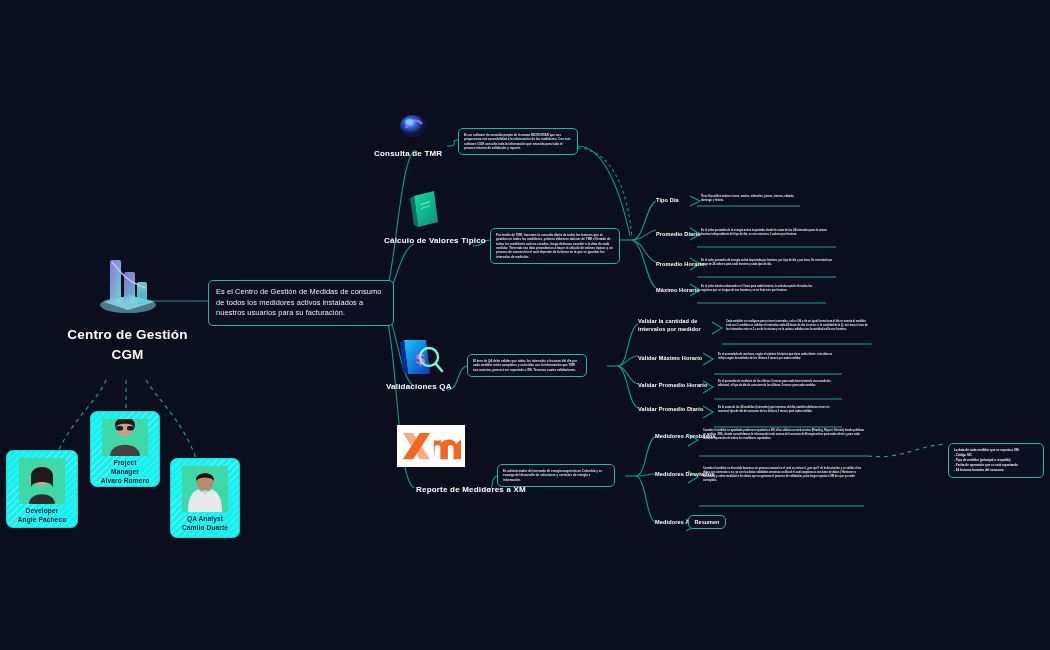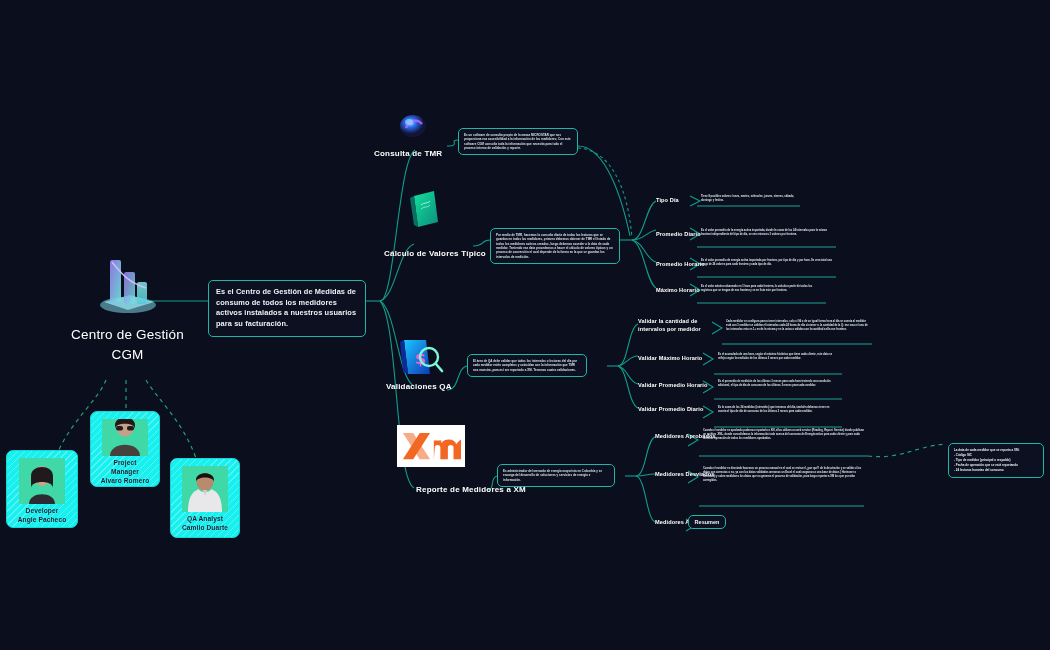--- a/index.html
+++ b/index.html
@@ -11,33 +11,33 @@
     position:relative;
     color:#ffffff;
   }
   #canvas{position:absolute;left:0;top:0;width:1050px;height:650px;}
   svg.links{position:absolute;left:0;top:0;width:1050px;height:650px;pointer-events:none;}
 
   
   .central-icon{position:absolute;left:92px;top:248px;width:72px;height:72px;}
   .central-title{
     position:absolute;left:40px;top:325px;width:175px;
-    text-align:center;font-size:13.5px;font-weight:normal;line-height:1.45;
+    text-align:center;font-size:13.5px;font-weight:bold;line-height:1.45;
     color:#ffffff;letter-spacing:.2px;
   }
 
   
   .note{
     position:absolute;border:1px solid #1fb6a6;border-radius:5px;
     background:#0d1020;box-sizing:border-box;
     color:#e9f3f5;
   }
   .note.main{
-    left:208px;top:280px;width:158px;padding:6px 7px;
-    font-size:7.4px;font-weight:bold;line-height:1.45;letter-spacing:.1px;
+    left:208px;top:280px;width:186px;padding:6px 7px;
+    font-size:7.4px;font-weight:normal;line-height:1.45;letter-spacing:.1px;
   }
   .note.tiny{
     font-size:2.9px;line-height:1.5;font-weight:bold;padding:4px 5px;
     letter-spacing:.05px;color:#dbe9ec;
   }
   .note.micro{
     font-size:2.6px;line-height:1.55;font-weight:bold;padding:3px 4px;
     color:#dbe9ec;border:none;background:transparent;
   }
   .note.summary{
@@ -268,21 +268,21 @@
           <stop offset="0%" stop-color="#14e09a"></stop>
             <stop offset="100%" stop-color="#0b8d7e"></stop>
         </linearGradient>
       </defs>
       <polygon points="6,8 26,3 30,34 10,39" fill="url(#bk)"></polygon>
       <polygon points="6,8 10,39 6,37 2,10" fill="#0a6f63"></polygon>
       <path d="M13 17 C16 14, 20 16, 22 13" stroke="#bdfff0" stroke-width="1" fill="none" opacity=".8"></path>
       <path d="M13 21 C16 18, 20 20, 22 17" stroke="#bdfff0" stroke-width="1" fill="none" opacity=".6"></path>
     </svg>
   </div>
-  <div class="branch-label" style="left:384px;top:249px;">Cálculo de Valores Típico</div>
+  <div class="branch-label" style="left:384px;top:236px;">Cálculo de Valores Típico</div>
   <div class="note tiny" style="left:490px;top:228px;width:130px;">Por medio de TMR, hacemos la consulta diaria de todas las lecturas que se guardan en todos los medidores, primero debemos obtener de TMR el listado de todos los medidores activos creados, luego debemos acceder a la data de cada medidor.
 Teniendo esa data procedemos a hacer el cálculo de valores típicos y un proceso de conversión el cual depende de la forma en la que se guardan los intervalos de medición.</div>
 
   <div class="sub-label" style="left:656px;top:197px;">Tipo Día</div>
   <div class="note micro" style="left:697px;top:192px;width:108px;">Tiene 8 posibles valores: lunes, martes, miércoles, jueves, viernes, sábado, domingo y festivo.</div>
 
   <div class="sub-label" style="left:656px;top:231px;">Promedio Diario</div>
   <div class="note micro" style="left:697px;top:226px;width:140px;">Es el valor promedio de la energía activa importada, donde la suma de los 24 intervalos para la misma frontera independiente del tipo de día, se ven entonces 3 valores por frontera.</div>
 
   <div class="sub-label" style="left:656px;top:261px;">Promedio Horario</div>

